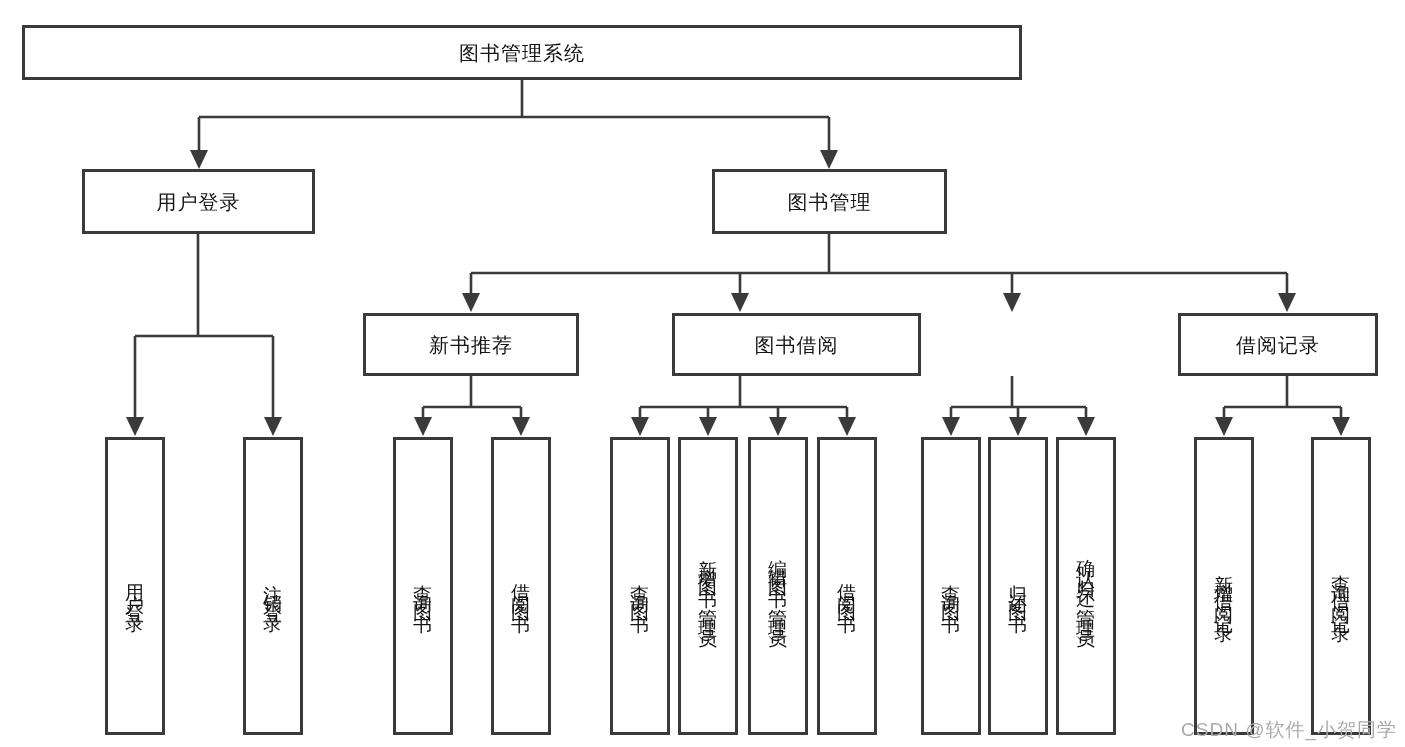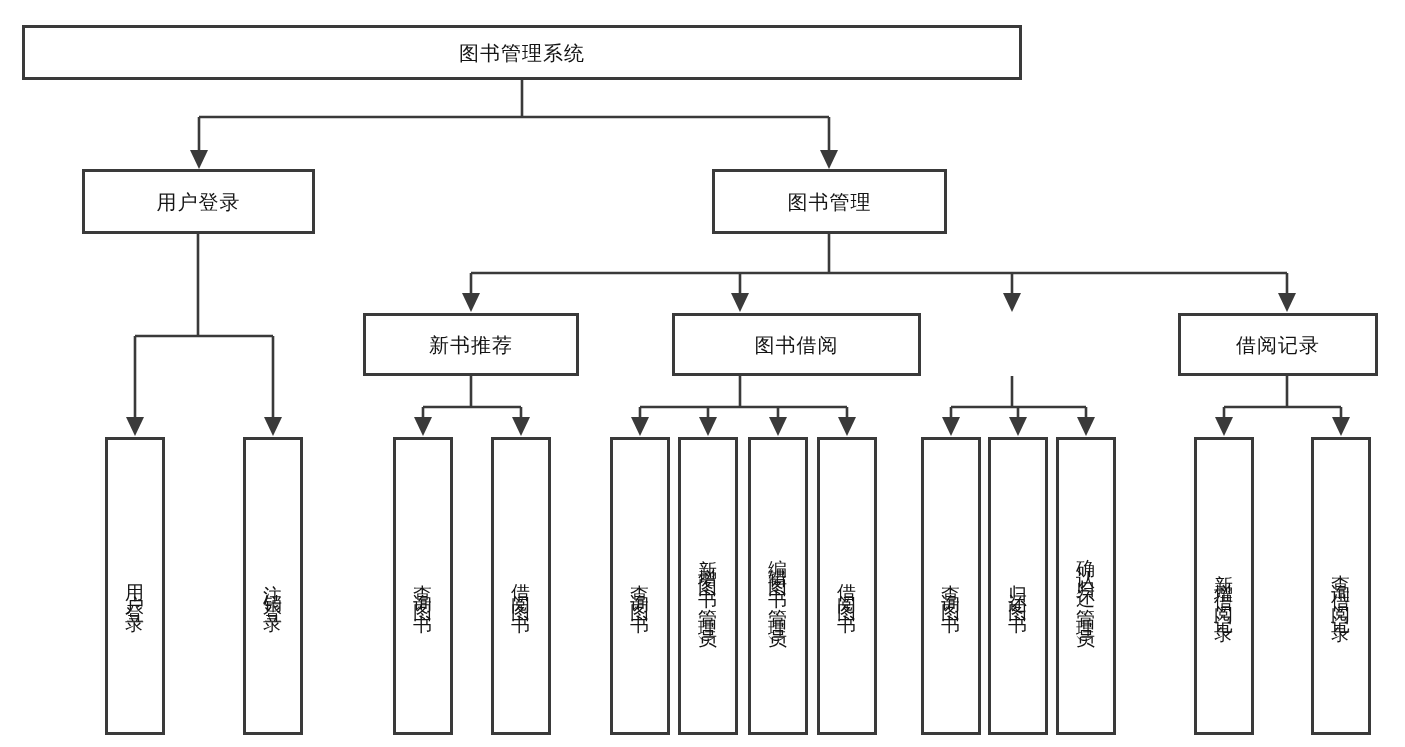--- a/index.html
+++ b/index.html
@@ -125,14 +125,15 @@
   <div class="node leaf" style="left:748px;">编辑图书（管理员）</div>
   <div class="node leaf" style="left:817px;">借阅图书</div>
 
   <div class="node leaf" style="left:921px;">查询图书</div>
   <div class="node leaf" style="left:988px;">归还图书</div>
   <div class="node leaf" style="left:1056px;">确认归还（管理员）</div>
 
   <div class="node leaf" style="left:1194px;">新增借阅记录</div>
   <div class="node leaf" style="left:1311px;">查询借阅记录</div>
 
+  <div class="watermark">CSDN @软件_小贺同学</div>
 
 </div>
 
 </body></html>

